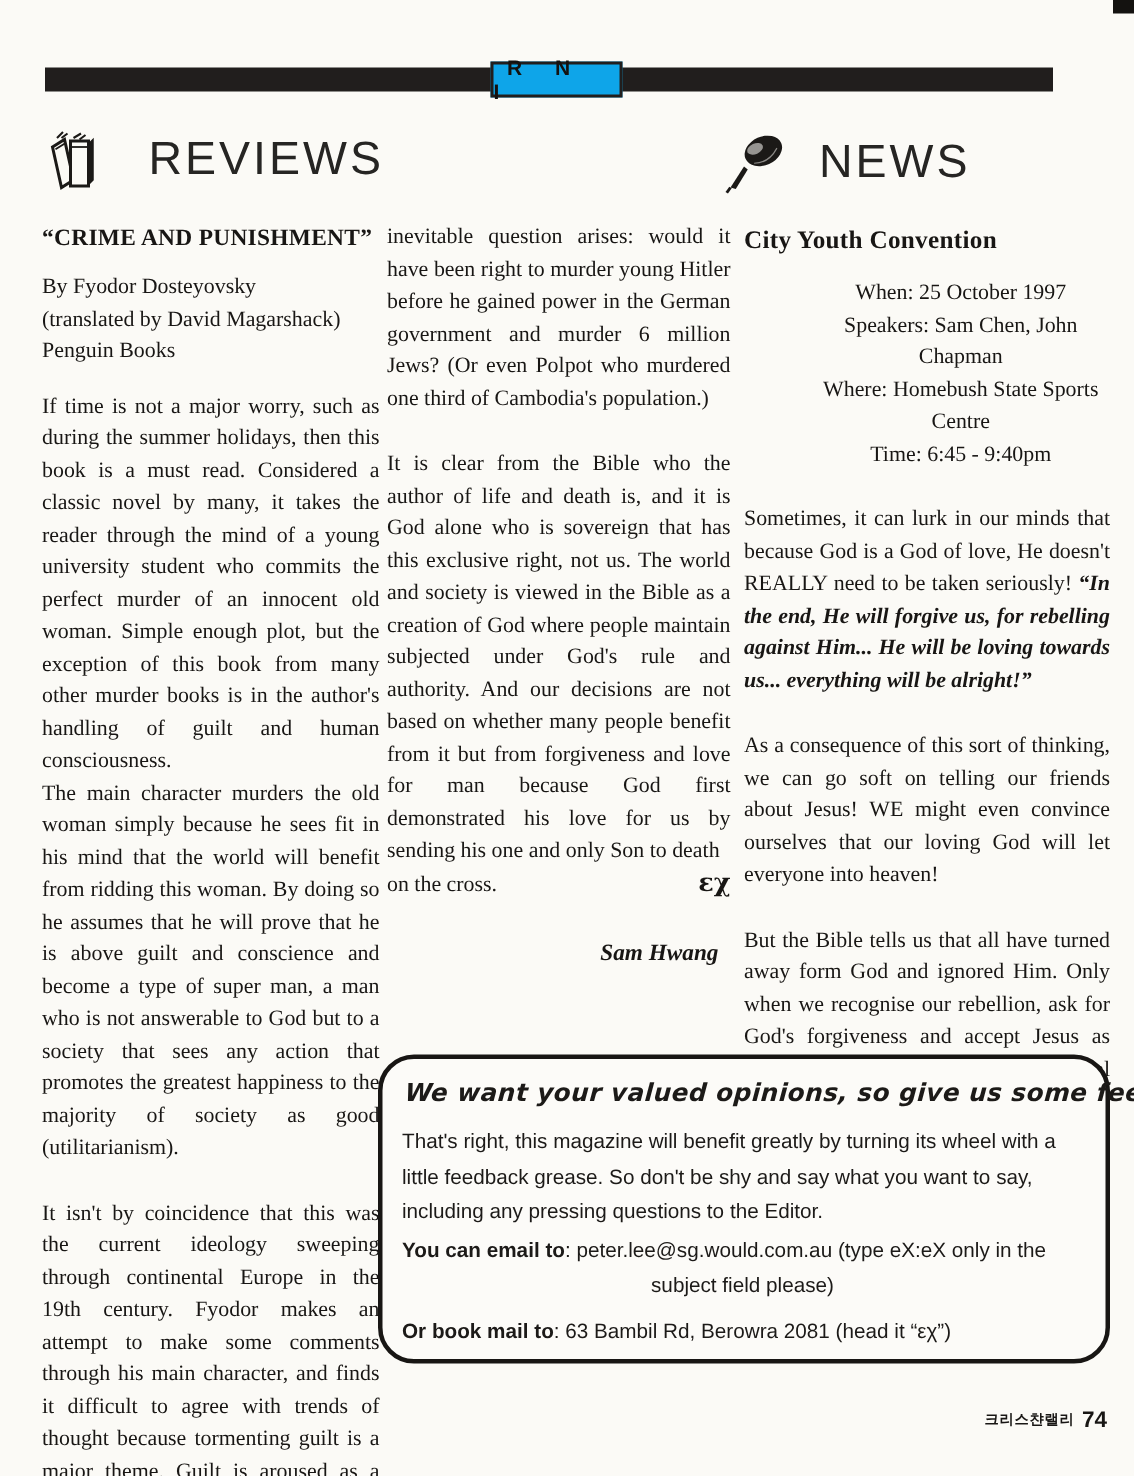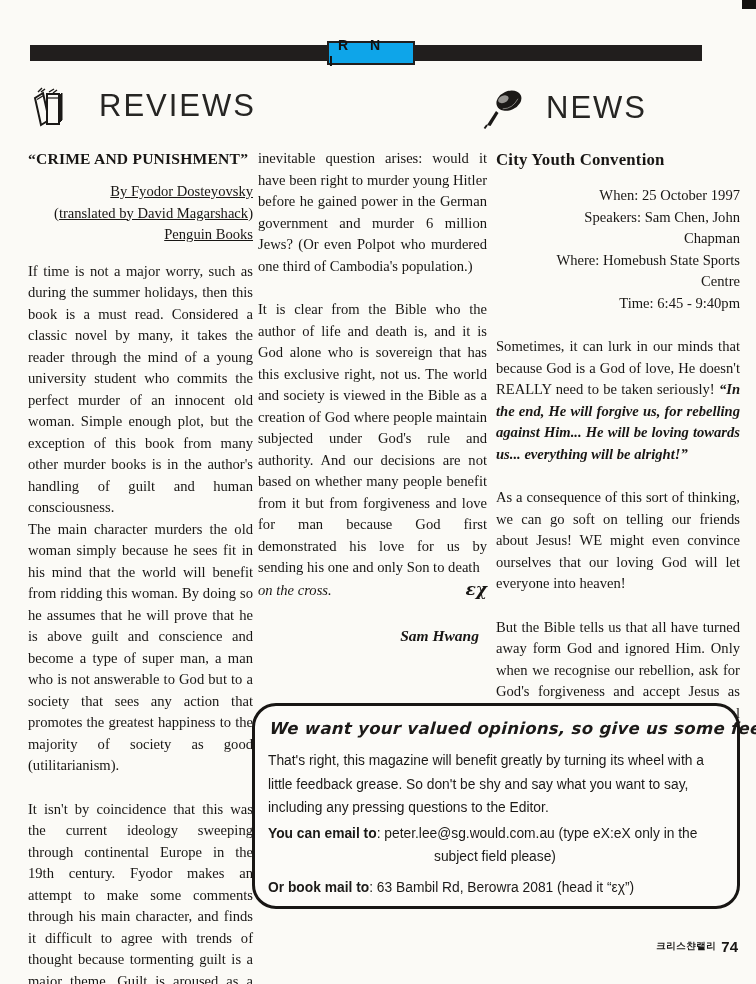--- a/index.html
+++ b/index.html
@@ -30,30 +30,30 @@
   }
 
   
   .col { position:absolute; }
   .col1 { left:28px; top:150px; width:225px; }
   .col2 { left:258px; top:148px; width:229px; }
   .col3 { left:496px; top:150px; width:244px; }
 
   .col p { margin:0; font-size:14.6px; line-height:21.5px; text-align:justify; }
   .book-title { font-weight:bold; font-size:15.6px; letter-spacing:0.2px; margin-bottom:13px; }
-  .byline p { text-align:right;text-decoration:underline; }
+  .byline p { text-align:left; }
   .byline { margin-bottom:15px; }
   .gap-para { margin-top:22px !important; }
 
-  .cross-row { display:flex; justify-content:space-between; align-items:baseline; font-size:14.6px; line-height:21.5px;font-style:italic; }
+  .cross-row { display:flex; justify-content:space-between; align-items:baseline; font-size:14.6px; line-height:21.5px; }
   .ex-logo { font-weight:bold; font-size:17px; font-family:"DejaVu Serif", serif; }
   .signature { text-align:right; font-style:italic; font-weight:bold; font-size:15.5px; margin-top:26px; padding-right:8px; }
 
   .event-title { font-weight:bold; font-size:16.8px; margin-bottom:15px; letter-spacing:0.2px; }
-  .event-details p { text-align:right;margin-left:45px; }
+  .event-details p { text-align:center;margin-left:45px; }
   .news-quote { font-style:italic; font-weight:bold; }
 
   
   .feedback-box {
     position:absolute; left:252px; top:703px; width:488px; height:206px;
     box-sizing:border-box; border:3.5px solid #181614; border-radius:24px;
     background:#fcfbf8; padding:8px 15px 8px 13px;
     font-family:"Liberation Sans", sans-serif; color:#1c1a18;
   }
   .fb-headline {

